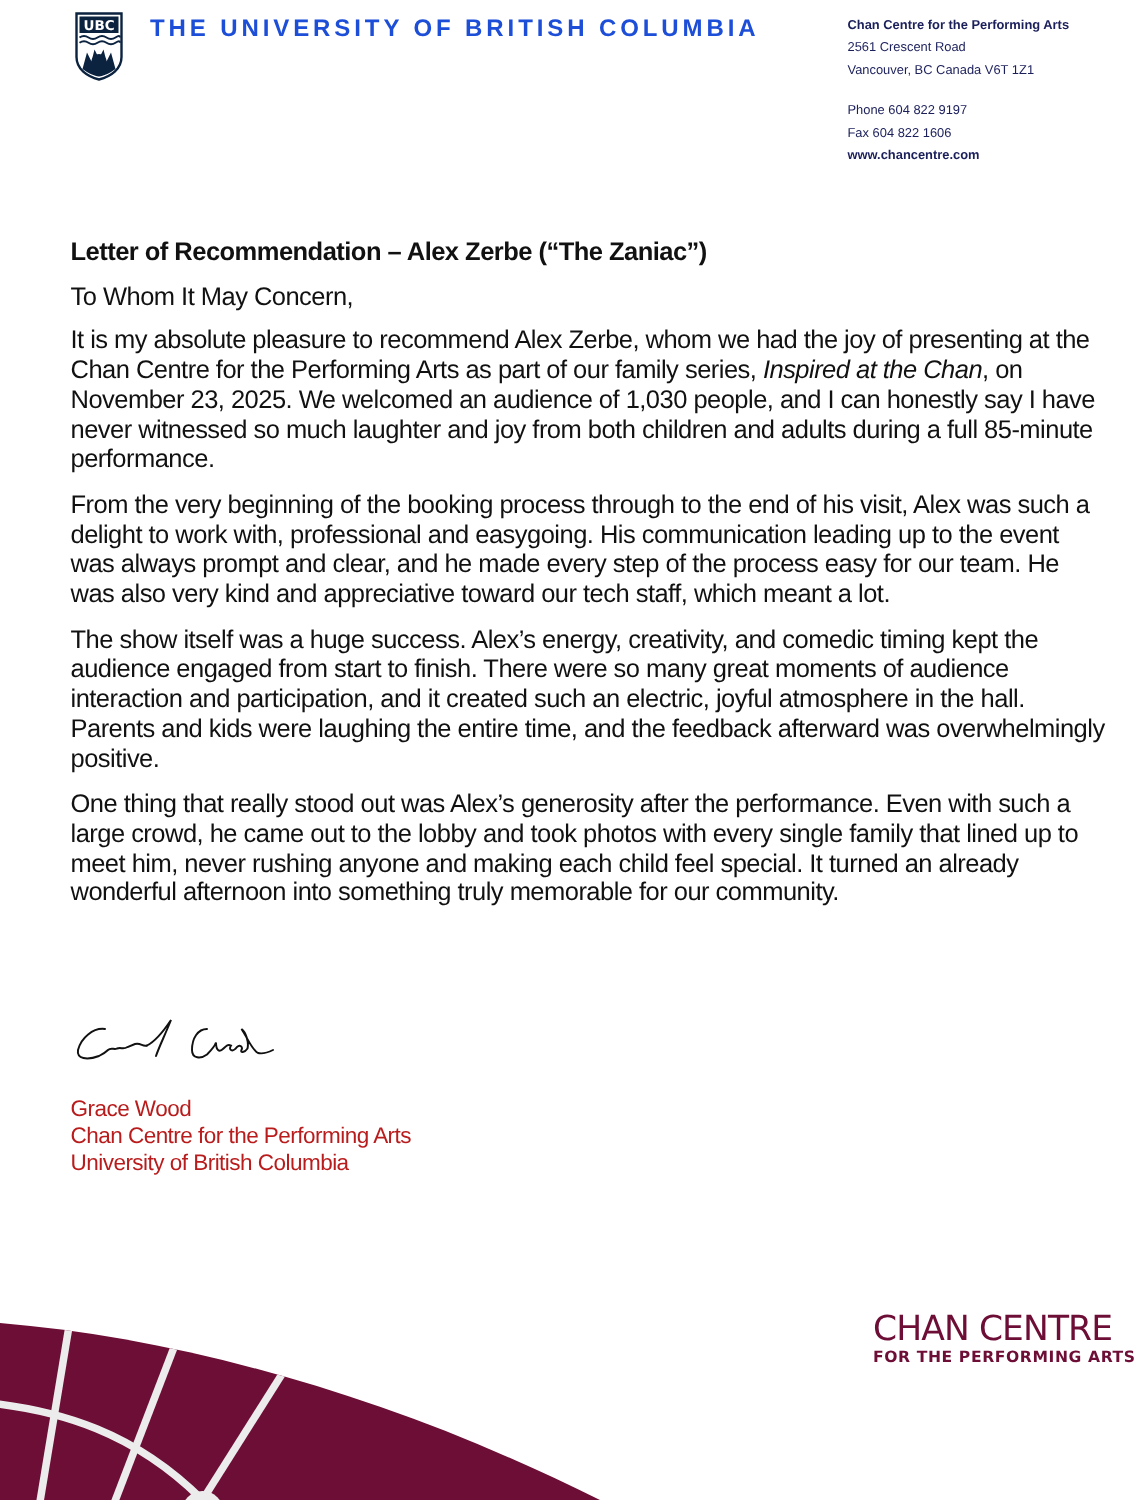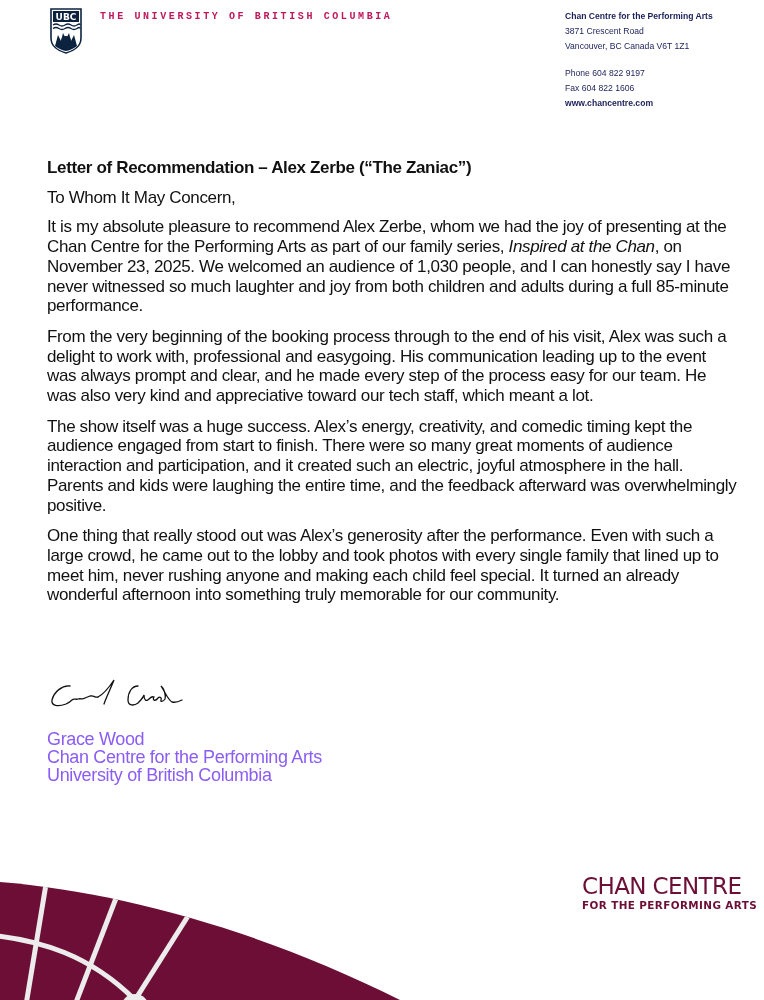--- a/index.html
+++ b/index.html
@@ -2,22 +2,22 @@
 <html><head>
   <meta charset="utf-8">
   <style>
     * { margin: 0; padding: 0; box-sizing: border-box; }
     html, body { width: 764px; height: 1000px; background: #ffffff; overflow: hidden; }
     body { position: relative; font-family: "Liberation Sans", sans-serif; color: #111; }
 
     .ubc-logo { position: absolute; left: 50px; top: 8px; width: 32px; height: 46px; }
     .ubc-wordmark {
       position: absolute; left: 100px; top: 11px;
-      font-family: Liberation Mono, monospace; font-weight: bold;
-      font-size: 10px; letter-spacing: 2.6px; color: #be185d;
+      font-family: Liberation Sans, sans-serif; font-weight: bold;
+      font-size: 16px; letter-spacing: 2.6px; color: #1d4ed8;
     }
 
     .address-block {
       position: absolute; left: 565px; top: 9px;
       font-family: "Liberation Sans", sans-serif;
       font-size: 8.6px; line-height: 15px; color: #1b1f5a;
     }
     .address-block .bold { font-weight: bold; }
     .address-block .gap { height: 12px; }
 
@@ -30,21 +30,21 @@
     .letter .title { font-weight: bold; margin-bottom: 10px; }
     .letter .greeting { margin-bottom: 10px; }
     .letter p.para { margin-bottom: 11px; }
     .letter em { font-style: italic; }
 
     .signature { position: absolute; left: 48px; top: 676px; width: 160px; height: 42px; }
 
     .sign-block {
       position: absolute; left: 47px; top: 731px;
       font-family: "Liberation Sans", sans-serif;
-      font-size: 18px; line-height: 17.8px; color: #8b5cf6;
+      font-size: 15px; line-height: 17.8px; color: #b91c1c;
       letter-spacing: -0.35px;
     }
 
     .arc-graphic { position: absolute; left: 0; top: 860px; width: 420px; height: 140px; }
 
     .chan-logo { position: absolute; left: 582px; top: 874px; color: #6d0e36; text-align: left; }
     .chan-logo .big {
       font-family: "DejaVu Sans", sans-serif; font-weight: normal;
       font-size: 23px; letter-spacing: -0.6px; line-height: 24px;
     }
@@ -62,21 +62,21 @@
   <text x="16" y="12" text-anchor="middle" font-family="DejaVu Sans, sans-serif" font-weight="bold" font-size="9" fill="#ffffff">UBC</text>
   <path d="M3 17 q3 -2 6 0 t6 0 t6 0 t6 0 t3 0" fill="none" stroke="#0c2340" stroke-width="1.3"></path>
   <path d="M3 20.5 q3 -2 6 0 t6 0 t6 0 t6 0 t3 0" fill="none" stroke="#0c2340" stroke-width="1.3"></path>
   <path d="M5 38 L8 27 L11 33 L13 25 L16 31 L19 25 L21 33 L24 27 L27 38 C23 41 19 42.5 16 43 C13 42.5 9 41 5 38 Z" fill="#0c2340"></path>
   <circle cx="16" cy="33" r="5" fill="#0c2340"></circle>
 </svg>
 <div class="ubc-wordmark">THE UNIVERSITY OF BRITISH COLUMBIA</div>
 
 <div class="address-block">
   <div class="bold">Chan Centre for the Performing Arts</div>
-  <div>3871 Crescent Road</div>
+  <div>2561 Crescent Road</div>
   <div>Vancouver, BC Canada V6T 1Z1</div>
   <div class="gap"></div>
   <div>Phone 604 822 9197</div>
   <div>Fax 604 822 1606</div>
   <div class="bold">www.chancentre.com</div>
 </div>
 
 <div class="letter">
   <div class="title">Letter of Recommendation – Alex Zerbe (“The Zaniac”)</div>
   <div class="greeting">To Whom It May Concern,</div>

